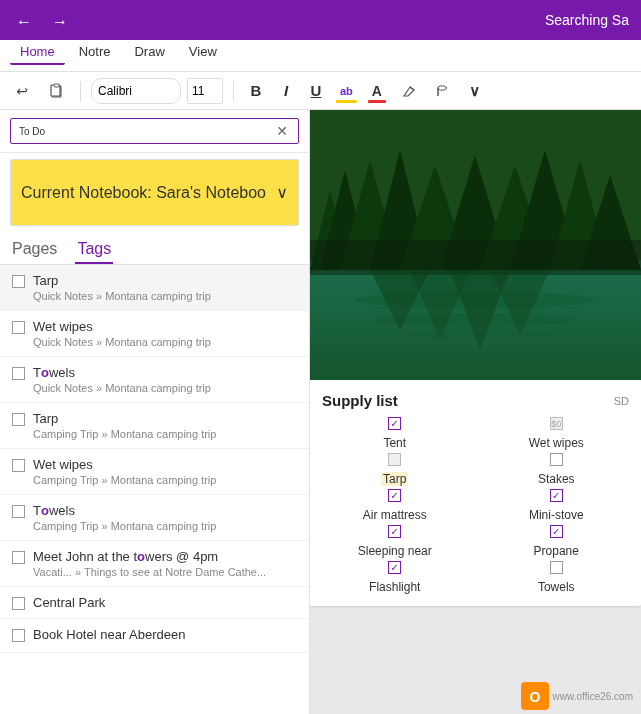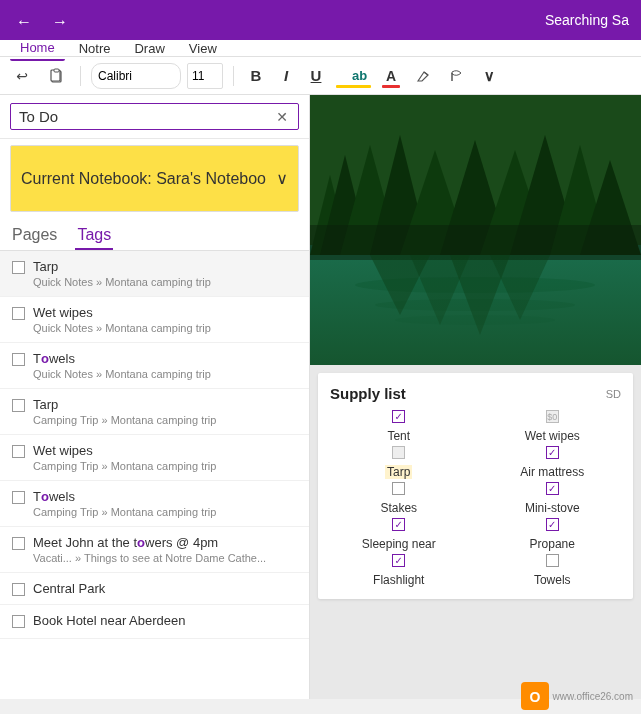--- a/index.html
+++ b/index.html
@@ -27,23 +27,23 @@
       gap: 12px;
     }
     .title-bar-title {
       color: white;
       font-size: 14px;
     }
 
     
     .menu-bar {
       background: white;
-      height: 17px;
-      display: flex;
-      align-items: center;
+      height: 32px;
+      display: flex;
+      align-items: flex-start;
       padding: 0 10px;
       gap: 4px;
       border-bottom: 1px solid #e0e0e0;
     }
     .menu-item {
       padding: 4px 10px;
       font-size: 13px;
       color: #333;
       cursor: pointer;
       border-radius: 2px;
@@ -141,21 +141,21 @@
       align-items: center;
       border: 1px solid #7719aa;
       padding: 4px 8px;
       border-radius: 2px;
       background: white;
     }
     .search-input {
       flex: 1;
       border: none;
       outline: none;
-      font-size: 15px;
+      font-size: 10px;
       color: #333;
       background: transparent;
     }
     .search-clear {
       color: #666;
       cursor: pointer;
       font-size: 14px;
       padding: 0 2px;
     }
 
@@ -260,21 +260,20 @@
       bottom: 0;
       left: 0;
       right: 0;
       height: 40%;
       background: linear-gradient(180deg, transparent, rgba(20,80,40,0.8));
     }
 
     
     .supply-card {
       background: white;
-      margin: 8px;
       padding: 12px;
       border-radius: 2px;
       box-shadow: 0 1px 3px rgba(0,0,0,0.1);
     }
     .supply-card-header {
       display: flex;
       align-items: center;
       justify-content: space-between;
       margin-bottom: 8px;
     }
@@ -373,21 +372,21 @@
     </svg>
   </button>
   <div class="toolbar-divider"></div>
   <input class="font-select" type="text" value="Calibri" readonly="" style="">
   <input class="font-size-select" type="text" value="11" readonly="" style="">
   <div class="toolbar-divider"></div>
   <button class="toolbar-format-btn" style="font-weight:900;">B</button>
   <button class="toolbar-format-btn italic-btn">I</button>
   <button class="toolbar-format-btn underline-btn">U</button>
   <button class="toolbar-format-btn" style="position:relative;">
-    <span style="font-size:13px; color:#0f766e;margin-left:12px;">ab</span>
+    <span style="font-size:11px; color:#6d28d9;">ab</span>
     <span style="position:absolute;bottom:2px;left:2px;right:2px;height:3px;background:#ffcc00;border-radius:1px;"></span>
   </button>
   <button class="toolbar-format-btn" style="position:relative;">
     <span style="font-size:14px;color:#333;">A</span>
     <span style="position:absolute;bottom:2px;left:3px;right:3px;height:3px;background:#e83030;border-radius:1px;"></span>
   </button>
   <button class="toolbar-format-btn">
     <svg width="16" height="16" viewBox="0 0 16 16">
         <path d="M3 13 L9 4 L13 7 L7 13 Z" stroke="#555" stroke-width="1.2" fill="none"></path>
         <line x1="9" y1="4" x2="13" y2="7" stroke="#555" stroke-width="1.2"></line>
@@ -548,27 +547,27 @@
         <div class="supply-item">
           <div class="supply-checkbox partial" style="font-size:9px; color:#aaa; display:flex;align-items:center;justify-content:center;">$0</div>
           <span>Wet wipes</span>
         </div>
 
         <div class="supply-item">
           <div class="supply-checkbox partial"></div>
           <span style="background:#fff3cd; padding: 0 2px;">Tarp</span>
         </div>
         <div class="supply-item">
+          <div class="supply-checkbox"></div>
+          <span>Stakes</span>
+        </div>
+
+        <div class="supply-item">
           <div class="supply-checkbox checked"></div>
           <span>Air mattress</span>
-        </div>
-
-        <div class="supply-item">
-          <div class="supply-checkbox"></div>
-          <span>Stakes</span>
         </div>
         <div class="supply-item">
           <div class="supply-checkbox checked"></div>
           <span>Mini-stove</span>
         </div>
 
         <div class="supply-item">
           <div class="supply-checkbox checked"></div>
           <span>Sleeping near</span>
         </div>

